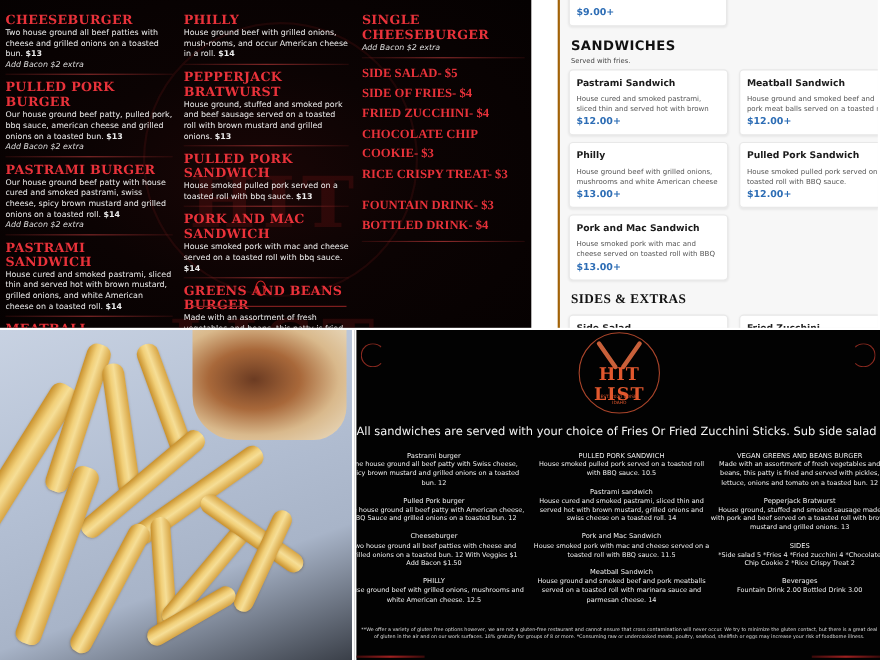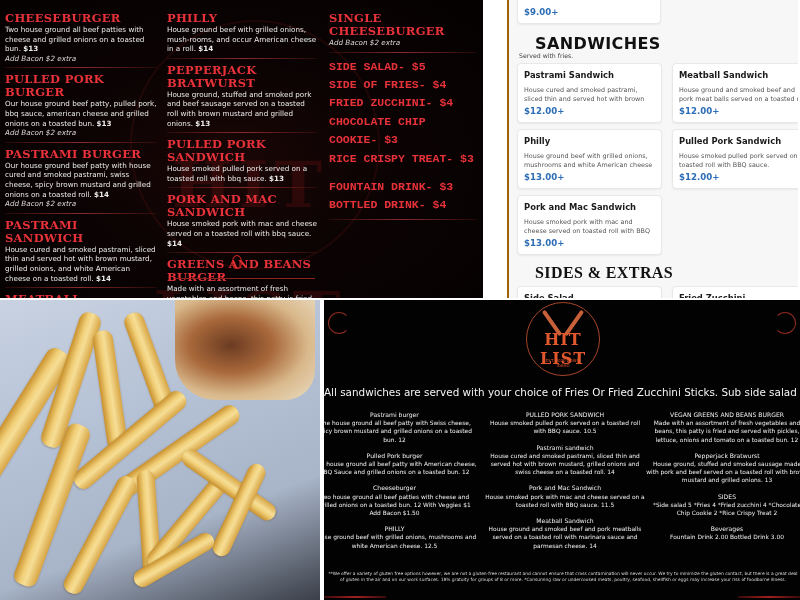--- a/index.html
+++ b/index.html
@@ -28,40 +28,40 @@
   .mitem { margin-bottom: 4px; }
   .mitem .t {
     font-family: "DejaVu Serif", serif; font-weight: bold; color: #e8323a;
     font-size: 11.5px; letter-spacing: 0.3px; line-height: 13px; text-transform: uppercase;
   }
   .mitem .d { font-size: 7.2px; line-height: 9.6px; color: #ececec; }
   .mitem .d b { font-weight: bold; }
   .mitem .n { font-size: 7.2px; line-height: 9.6px; font-style: italic; color: #ddd; }
   .msep { height: 1px; margin: 4px 0 5px; background: linear-gradient(90deg, rgba(140,30,30,0.2), #8a2a2a, rgba(140,30,30,0.2)); }
   .sideline {
-    font-family: Liberation Mono, monospace; font-weight: bold; color: #e8323a;
+    font-family: Liberation Serif, serif; font-weight: bold; color: #e8323a;
     font-size: 11.5px; line-height: 18.4px; text-transform: uppercase;
   }
   .menu-print .fnote { font-size: 6.8px; line-height: 9.2px; color: #eee; margin-top: 4px; }
   .flame { position: absolute; left: 232px; top: 255px; width: 10px; height: 14px; border: 1.5px solid #c22; border-radius: 50% 50% 45% 45%; }
   .scroll-orn { position: absolute; left: 175px; top: 278px; width: 140px; height: 1px; background: #8a2222; }
 
   
   .order-panel {
     position: absolute; left: 483px; top: 0; width: 291px; height: 298px;
     background: #f7f7f7; overflow: hidden; border-left: 2px solid #a16207; margin-left: 24px;
   }
   .card {
     position: absolute; background: #fff; border: 1px solid #e8e8e8; border-radius: 4px;
     box-shadow: 0 1px 2px rgba(0,0,0,0.06); padding: 6px 6px;
   }
   .card .nm { font-size: 8.4px; font-weight: bold; color: #1b1b1b; line-height: 11px; }
   .card .ds { font-size: 6.4px; color: #555; line-height: 9px; margin-top: 5px; height: 18px; overflow: hidden; }
   .card .pr { position: absolute; left: 6px; bottom: 6px; font-size: 8.6px; font-weight: bold; color: #2d6db5; }
-  .sec-title { position: absolute; left: 26px; font-size: 16px; font-weight: bold; color: #111; letter-spacing: 0.4px; }
+  .sec-title { position: absolute; left: 10px; font-size: 12px; font-weight: bold; color: #111; letter-spacing: 0.4px; }
   .sec-sub { position: absolute; left: 10px; font-size: 6.2px; color: #444; }
   .caret { position: absolute; left: 298px; font-size: 8px; color: #333; }
 
   
   .photo {
     position: absolute; left: 0; top: 300px; width: 320px; height: 300px; overflow: hidden;
     background: linear-gradient(160deg, #c8d2e2 0%, #b4c0d4 40%, #a8b4c8 70%, #3a3f48 100%);
   }
   .fry {
     position: absolute; border-radius: 9px;

